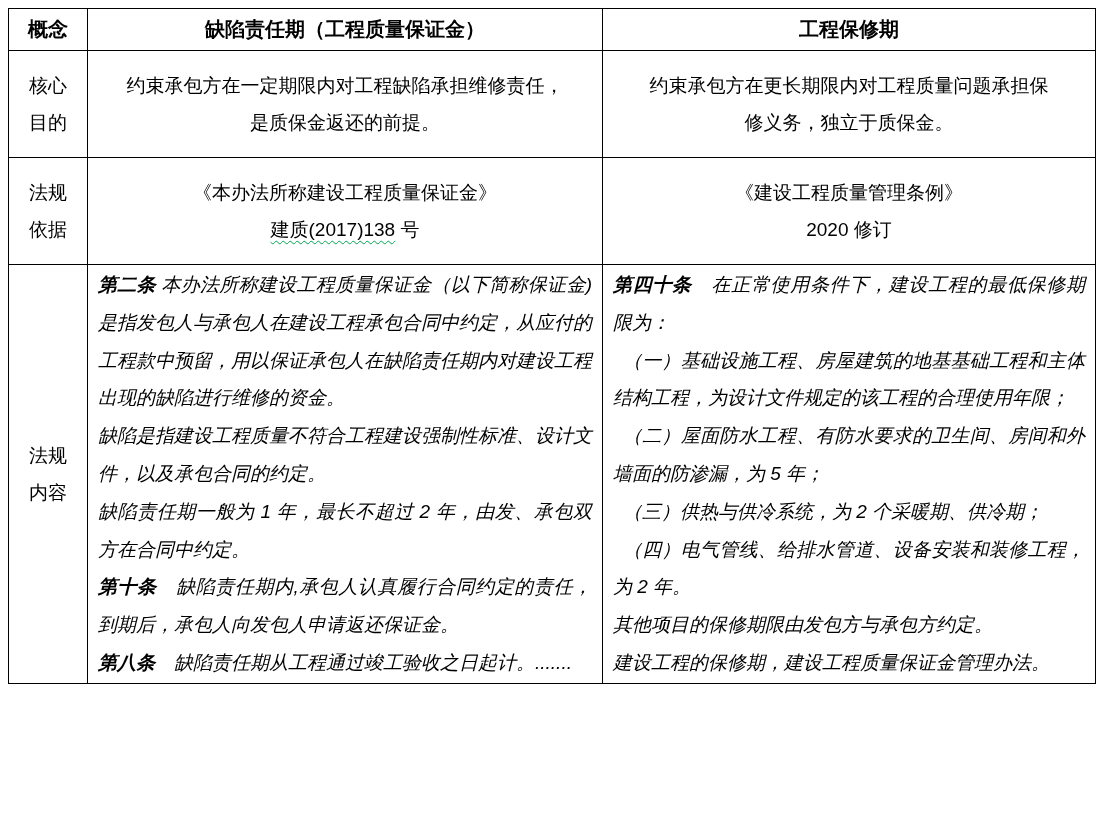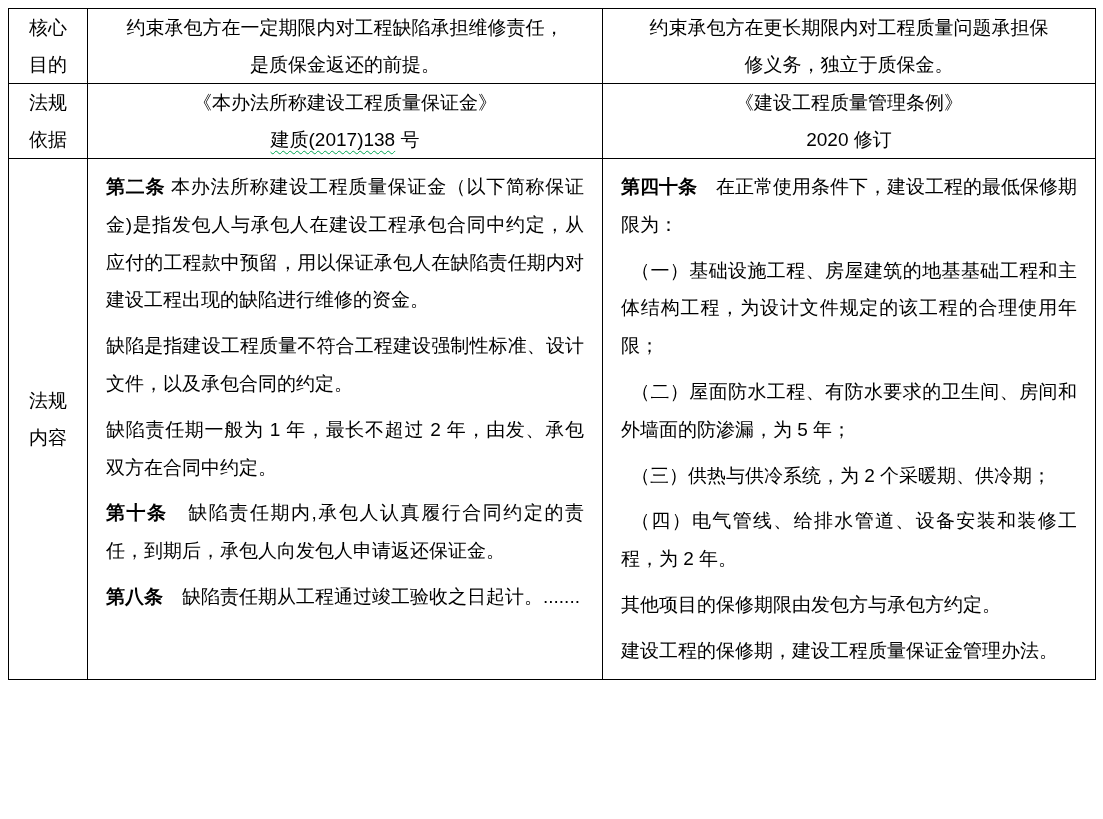--- a/index.html
+++ b/index.html
@@ -17,48 +17,53 @@
     font-size:20px; font-weight:bold; text-align:center; vertical-align:middle;
     height:42px; white-space:pre-line;
   }
   td { font-size:19px; }
   .label-cell {
     text-align:center; vertical-align:middle; white-space:pre-line;
     line-height:37px; padding:0 2px;
   }
   .center-cell {
     text-align:center; vertical-align:middle; white-space:pre-line;
-    line-height:37px; padding:0 6px;
+    line-height:37px; padding:16px 6px;
   }
   tr.r-purpose td, tr.r-duration td, tr.r-consequence td { height:75px; }
   tr.r-basis td { height:72px; }
   .content-cell {
     vertical-align:top; text-align:justify; line-height:37.8px; padding:1px 10px;
   }
-  .content-cell p { margin:8px; text-align:justify; }
+  .content-cell p { margin:0; text-align:justify;font-style:italic; }
   .content-cell p.indent { text-indent:10px; }
   b.article { font-weight:bold; }
   .wavy {
     text-decoration-line:underline;
     text-decoration-style:wavy;
     text-decoration-color:#00A650;
     text-decoration-thickness:1px;
     text-underline-offset:4px;
   }
 </style>
 </head>
 <body>
 
 <table class="doc-table">
   <colgroup>
     <col style="width:79px">
     <col style="width:515px">
     <col style="width:493px">
   </colgroup>
   <tbody>
+    <tr class="r-header">
+      <th>概念</th>
+      <th>缺陷责任期（工程质量保证金）</th>
+      <th>工程保修期</th>
+    </tr>
 
     <tr class="r-purpose">
       <td class="label-cell">核心
 目的</td>
       <td class="center-cell">约束承包方在一定期限内对工程缺陷承担维修责任，
 是质保金返还的前提。</td>
       <td class="center-cell">约束承包方在更长期限内对工程质量问题承担保
 修义务，独立于质保金。</td>
     </tr>
 

